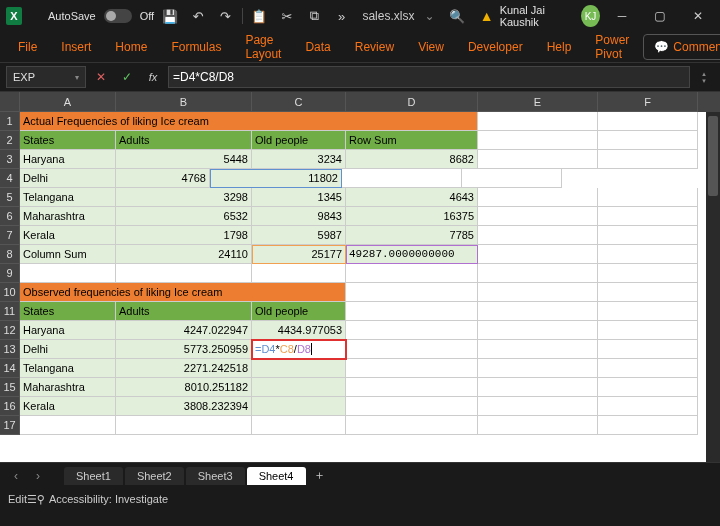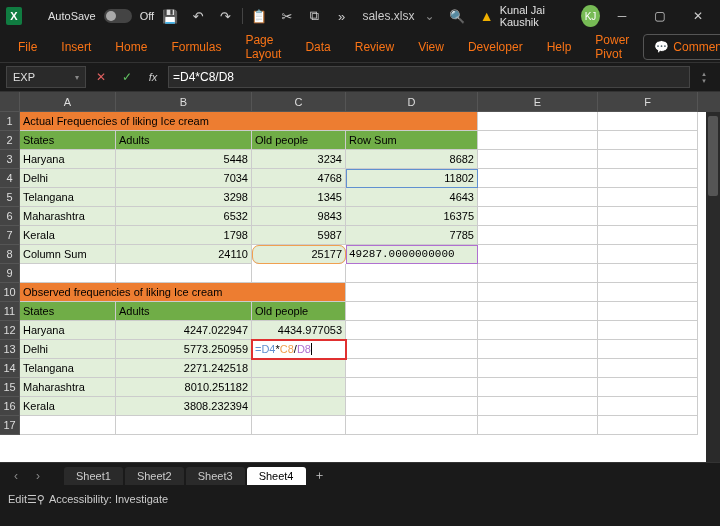--- a/index.html
+++ b/index.html
@@ -44,21 +44,21 @@
   .green-h { background: #70ad47; color: #000; }
   .pale { background: #e2efda; }
   .orange { background: #ed7d31; color: #000; }
   .colA { width: 96px; }
   .colB { width: 136px; }
   .colC { width: 94px; }
   .colD { width: 132px; }
   .colE { width: 120px; }
   .colF { width: 100px; }
 
-  .sel-c8 { outline: 1px solid #f0a050; outline-offset: -1px; border-radius: 7px; }
+  .sel-c8 { outline: 1px solid #f0a050; outline-offset: -1px; }
   .sel-d4 { outline: 1px solid #6090d0; outline-offset: -1px; }
   .sel-d8 { outline: 1px solid #b070d0; outline-offset: -1px; font-family: Liberation Mono, monospace; }
   .editing { outline: 2px solid #e03030; outline-offset: -1px; background: #fff !important; position: relative; }
   .editing .part1 { color: #6090d0; }
   .editing .part2 { color: #000; }
   .editing .part3 { color: #f0a050; }
   .editing .part4 { color: #b070d0; }
   .editing .caret { display:inline-block; width:1px; height:12px; background:#000; vertical-align:middle; }
 
   .sheet-tabs { height: 26px; background: #1a1a1a; display: flex; align-items: center; padding: 0 6px; gap: 2px; border-top: 1px solid #333; }
@@ -170,21 +170,20 @@
       <div class="cell pale colA">Haryana</div>
       <div class="cell pale colB r">5448</div>
       <div class="cell pale colC r">3234</div>
       <div class="cell pale colD r">8682</div>
       <div class="cell colE"></div>
         <div class="cell colF"></div>
     </div>
     <div class="row">
         <div class="row-header">4</div>
       <div class="cell pale colA">Delhi</div>
-      <div class="cell pale colB r">7034</div>
       <div class="cell pale colC r">4768</div>
       <div class="cell pale colD r sel-d4">11802</div>
       <div class="cell colE"></div>
         <div class="cell colF"></div>
     </div>
     <div class="row">
         <div class="row-header">5</div>
       <div class="cell pale colA">Telangana</div>
       <div class="cell pale colB r">3298</div>
       <div class="cell pale colC r">1345</div>

